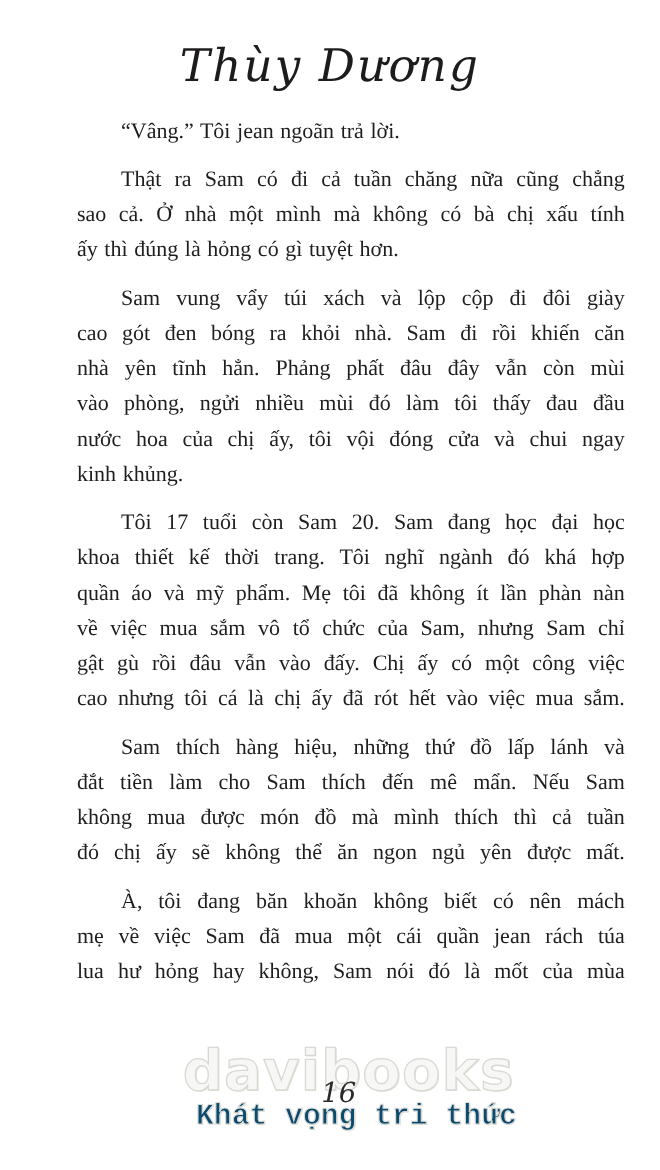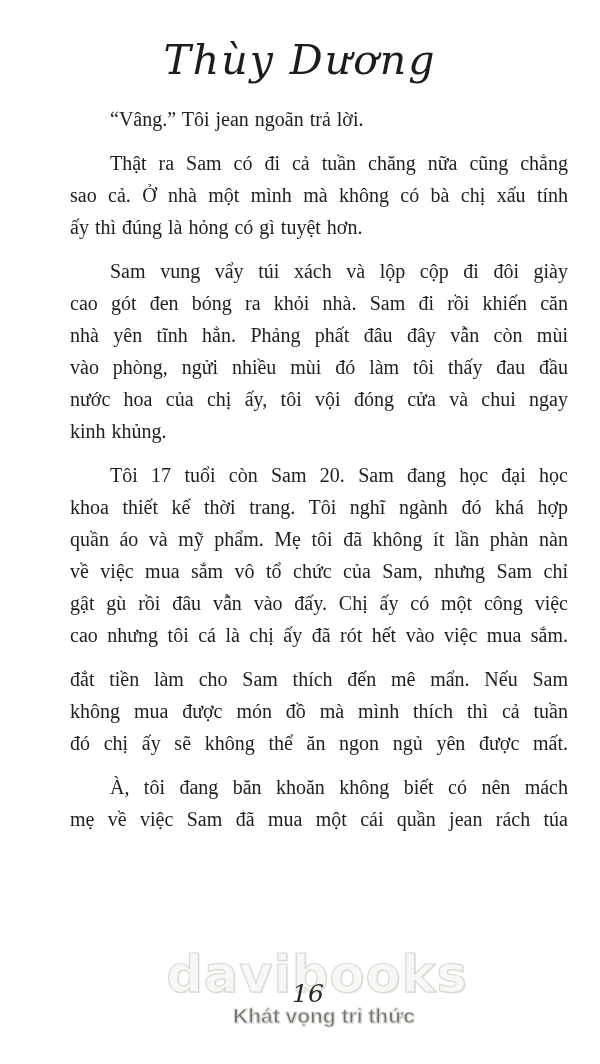--- a/index.html
+++ b/index.html
@@ -59,25 +59,25 @@
     -webkit-text-stroke: 1.2px #d9d9d4;
     text-shadow: 1px 1px 0 #e3e3df;
     white-space: nowrap;
     margin-left: 15px;
   }
   .watermark-tagline {
     position: absolute;
     top: 1000px;
     left: 324px;
     transform: translateX(-50%);
-    font-family: Liberation Sans, sans-serif;
+    font-family: Liberation Mono, monospace;
     font-weight: bold;
-    font-size: 21px;
+    font-size: 27px;
     line-height: 32px;
-    color: #737373;
+    color: #0c4a6e;
     -webkit-text-stroke: 1px #dcdcd7;
     text-shadow: 1px 1px 0 #e6e6e2;
     white-space: nowrap;
   }
   .page-number {
     position: absolute;
     top: 980px;
     left: 308px;
     transform: translateX(-50%);
     font-family: "DejaVu Serif", serif;
@@ -113,27 +113,29 @@
       </div>
       <div class="para">
         <div class="line first">Tôi 17 tuổi còn Sam 20. Sam đang học đại học</div>
         <div class="line">khoa thiết kế thời trang. Tôi nghĩ ngành đó khá hợp</div>
         <div class="line">quần áo và mỹ phẩm. Mẹ tôi đã không ít lần phàn nàn</div>
         <div class="line">về việc mua sắm vô tổ chức của Sam, nhưng Sam chỉ</div>
         <div class="line">gật gù rồi đâu vẫn vào đấy. Chị ấy có một công việc</div>
         <div class="line">cao nhưng tôi cá là chị ấy đã rót hết vào việc mua sắm.</div>
       </div>
       <div class="para">
+        <div class="line first">Sam thích hàng hiệu, những thứ đồ lấp lánh và</div>
         <div class="line">đắt tiền làm cho Sam thích đến mê mẩn. Nếu Sam</div>
         <div class="line">không mua được món đồ mà mình thích thì cả tuần</div>
         <div class="line">đó chị ấy sẽ không thể ăn ngon ngủ yên được mất.</div>
       </div>
       <div class="para">
         <div class="line first">À, tôi đang băn khoăn không biết có nên mách</div>
         <div class="line">mẹ về việc Sam đã mua một cái quần jean rách túa</div>
+        <div class="line">lua hư hỏng hay không, Sam nói đó là mốt của mùa</div>
       </div>
     </div>
 
   <div class="watermark-title">davibooks</div>
 
   <div class="page-number">16</div>
 
   <div class="watermark-tagline">Khát vọng tri thức</div>
 
 </div>

